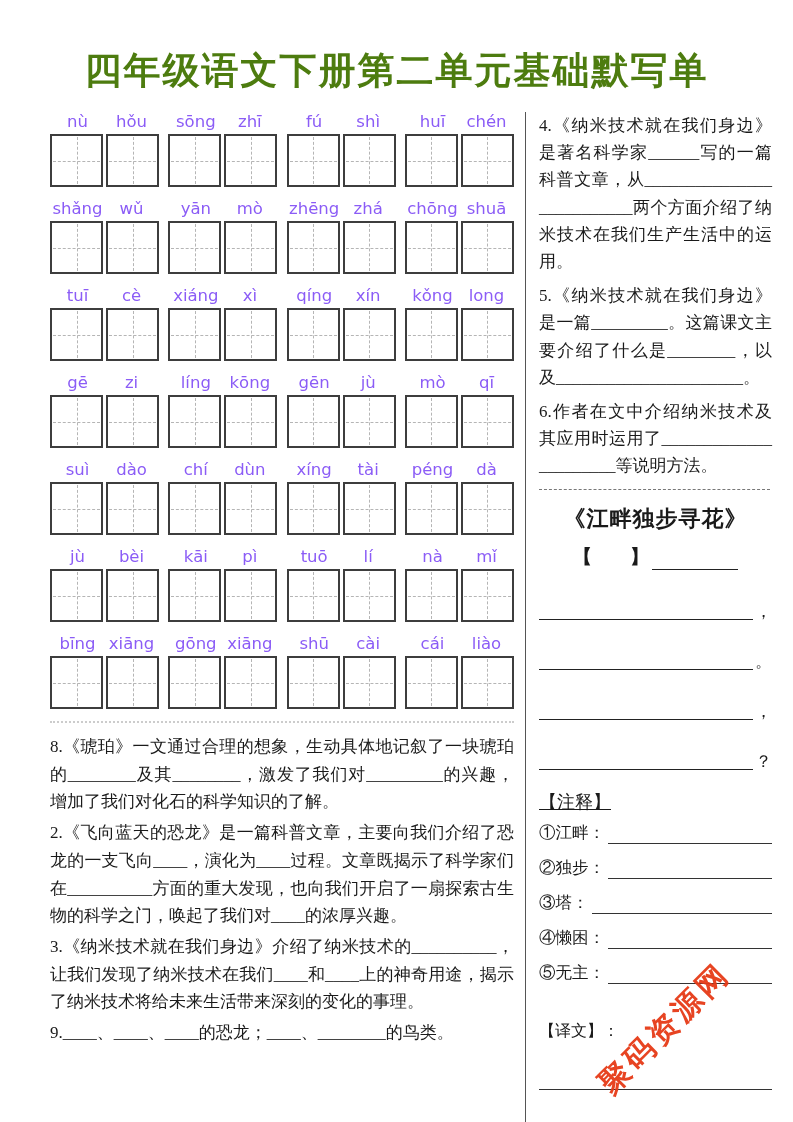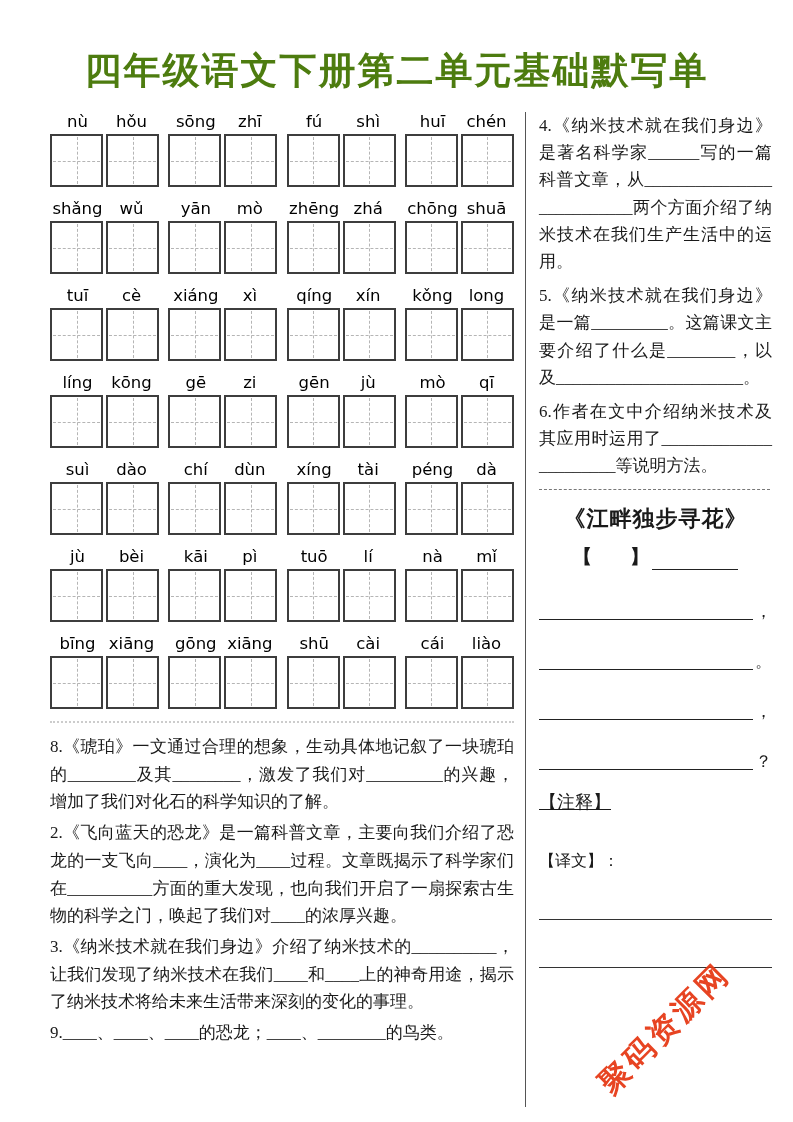--- a/index.html
+++ b/index.html
@@ -17,21 +17,21 @@
     width:233px;margin-left:11px;padding-left:13px;
     border-left:1.3px solid #555;min-height:995px;
   }
   
   .pinyin-row{display:flex;justify-content:space-between;margin-bottom:12px;}
   .word-group{display:flex;flex-direction:column;}
   .pinyin-line{display:flex;justify-content:center;margin-bottom:3px;}
   .syllable{
     width:54px;text-align:center;white-space:nowrap;
     font-family:"DejaVu Sans","Liberation Sans",sans-serif;
-    font-size:16.5px;color:#000000;
+    font-size:16.5px;color:#8b5cf6;
   }
   .box-pair{display:flex;gap:3px;}
   .box{width:49px;height:49px;border:2px solid #3d3d3d;position:relative;background:#fff;}
   .box::before{content:"";position:absolute;left:1px;right:1px;top:50%;border-top:1px dashed #b5b5b5;}
   .box::after{content:"";position:absolute;top:1px;bottom:1px;left:50%;border-left:1px dashed #b5b5b5;}
   .grid-separator{border-top:2px dotted #cccccc;margin:8px 0 10px 0;}
   
   .question{font-size:17px;line-height:1.63;margin-bottom:3px;text-align:justify;word-break:break-all;}
   .r-question{font-size:17px;line-height:1.6;margin-bottom:7px;text-align:justify;word-break:break-all;}
   .r-separator{border-top:1.6px dashed #777;margin:10px 2px 14px 0;}
@@ -188,32 +188,32 @@
             </div>
             <div class="box-pair">
               <div class="box"></div>
               <div class="box"></div>
             </div>
           </div>
         </div>
         <div class="pinyin-row">
           <div class="word-group">
             <div class="pinyin-line">
+              <span class="syllable">gē</span>
+              <span class="syllable">zi</span>
+            </div>
+            <div class="box-pair">
+              <div class="box"></div>
+              <div class="box"></div>
+            </div>
+          </div>
+          <div class="word-group">
+            <div class="pinyin-line">
               <span class="syllable">líng</span>
               <span class="syllable">kōng</span>
-            </div>
-            <div class="box-pair">
-              <div class="box"></div>
-              <div class="box"></div>
-            </div>
-          </div>
-          <div class="word-group">
-            <div class="pinyin-line">
-              <span class="syllable">gē</span>
-              <span class="syllable">zi</span>
             </div>
             <div class="box-pair">
               <div class="box"></div>
               <div class="box"></div>
             </div>
           </div>
           <div class="word-group">
             <div class="pinyin-line">
               <span class="syllable">gēn</span>
               <span class="syllable">jù</span>
@@ -399,20 +399,42 @@
           </div>
           <div class="poem-line">
             <div class="rule"></div>
             <span class="punct">？</span>
           </div>
         </div>
     </div>
 
     <div>
       <div class="notes-header">【注释】</div>
+      <div>
+          <div class="note">
+            <span class="note-label">①江畔：</span>
+            <div class="rule"></div>
+          </div>
+          <div class="note">
+            <span class="note-label">②独步：</span>
+            <div class="rule"></div>
+          </div>
+          <div class="note">
+            <span class="note-label">③塔：</span>
+            <div class="rule"></div>
+          </div>
+          <div class="note">
+            <span class="note-label">④懒困：</span>
+            <div class="rule"></div>
+          </div>
+          <div class="note">
+            <span class="note-label">⑤无主：</span>
+            <div class="rule"></div>
+          </div>
+        </div>
     </div>
 
     <div>
       <div class="trans-header">【译文】：</div>
       <div>
           <div class="trans-line"></div>
           <div class="trans-line"></div>
         </div>
     </div>
   </div>

